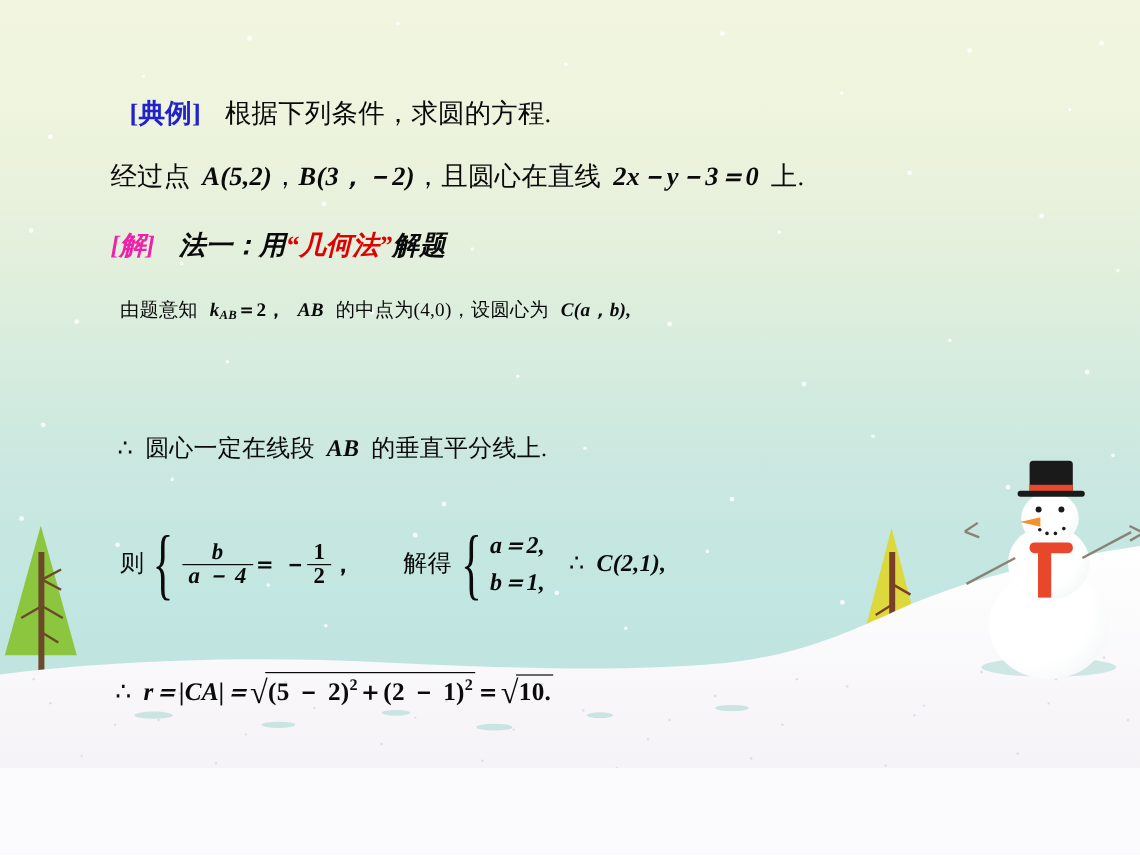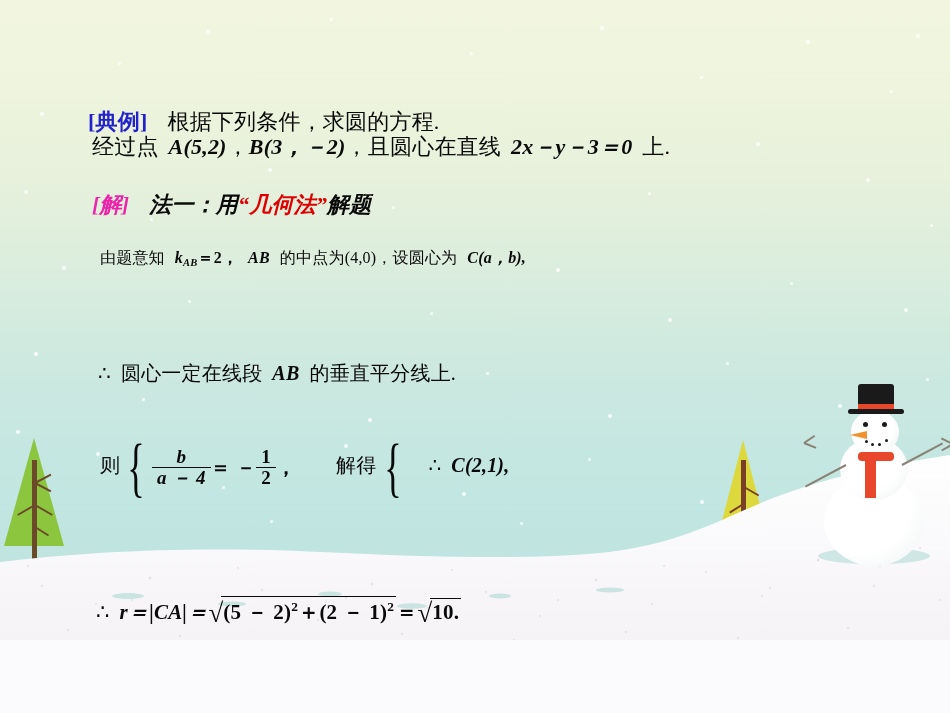--- a/index.html
+++ b/index.html
@@ -369,21 +369,21 @@
     <div class="sm-arm" style="left:36px;top:66px;width:46px;transform:rotate(-208deg);"></div>
     <div class="sm-arm" style="left:-6px;top:44px;width:13px;transform:rotate(-34deg);"></div>
     <div class="sm-arm" style="left:-6px;top:44px;width:13px;transform:rotate(22deg);"></div>
     <div class="sm-arm" style="left:92px;top:66px;width:46px;transform:rotate(-28deg);"></div>
     <div class="sm-arm" style="left:130px;top:45px;width:13px;transform:rotate(-30deg);transform-origin:right center;"></div>
     <div class="sm-arm" style="left:130px;top:45px;width:13px;transform:rotate(26deg);transform-origin:right center;"></div>
   </div>
 
   <div class="content">
 
-    <div class="line" style="left:88px;top:80px;margin-top:27px;">
+    <div class="line" style="left:108px;top:80px;">
       <span class="tag-blue">[典例]</span><span class="hs2"></span><span>根据下列条件，求圆的方程.</span>
     </div>
 
     <div class="line" style="left:92px;top:132px;">
       <span>经过点</span><span class="hs"></span><span class="bi">A(5,2)</span><span>，</span><span class="bi">B(3，－2)</span><span>，</span><span>且圆心在直线</span><span class="hs"></span><span class="bi">2x－y－3＝0</span><span class="hs"></span><span>上.</span>
     </div>
 
     <div class="line" style="left:92px;top:190px;font-style:italic;">
       <span class="tag-pink">[解]</span><span class="hs2"></span><span class="b">法一：用</span><span class="tag-red b">“几何法”</span><span class="b">解题</span>
     </div>
@@ -398,22 +398,26 @@
     </div>
 
     <div class="line" style="left:100px;top:440px;font-size:20px;">
       <span>则</span><span class="sys">
           <span class="brace">{</span>
           <span class="sys-rows">
             <span class="row"><span class="frac"><span class="num bi">b</span><span class="den bi">a － 4</span></span><span class="b">＝ －</span><span class="frac"><span class="num b">1</span><span class="den b">2</span></span><span class="b">，</span></span>
           </span>
         </span><span class="hs2"></span><span class="hs2"></span><span>解得</span><span class="sys">
           <span class="brace">{</span>
+          <span class="sys-rows">
+            <span class="row bi">a＝2,</span>
+            <span class="row bi">b＝1,</span>
+          </span>
         </span><span class="hs2"></span><span>∴</span><span class="hs"></span><span class="bi">C(2,1),</span>
     </div>
 
-    <div class="line" style="left:96px;top:560px;font-size:21px;margin-top:36px;">
+    <div class="line" style="left:96px;top:560px;font-size:21px;">
       <span>∴</span><span class="hs"></span><span class="bi">r＝|CA|＝</span><span class="rad"><span class="sign">√</span><span class="body"><span class="b">(5 － 2)</span><span class="sup">2</span><span class="b">＋</span><span class="b">(2 － 1)</span><span class="sup">2</span></span></span><span class="b">＝</span><span class="rad"><span class="sign">√</span><span class="body b">10.</span></span>
     </div>
 
 
   </div>
 </div>
 
 </body></html>

